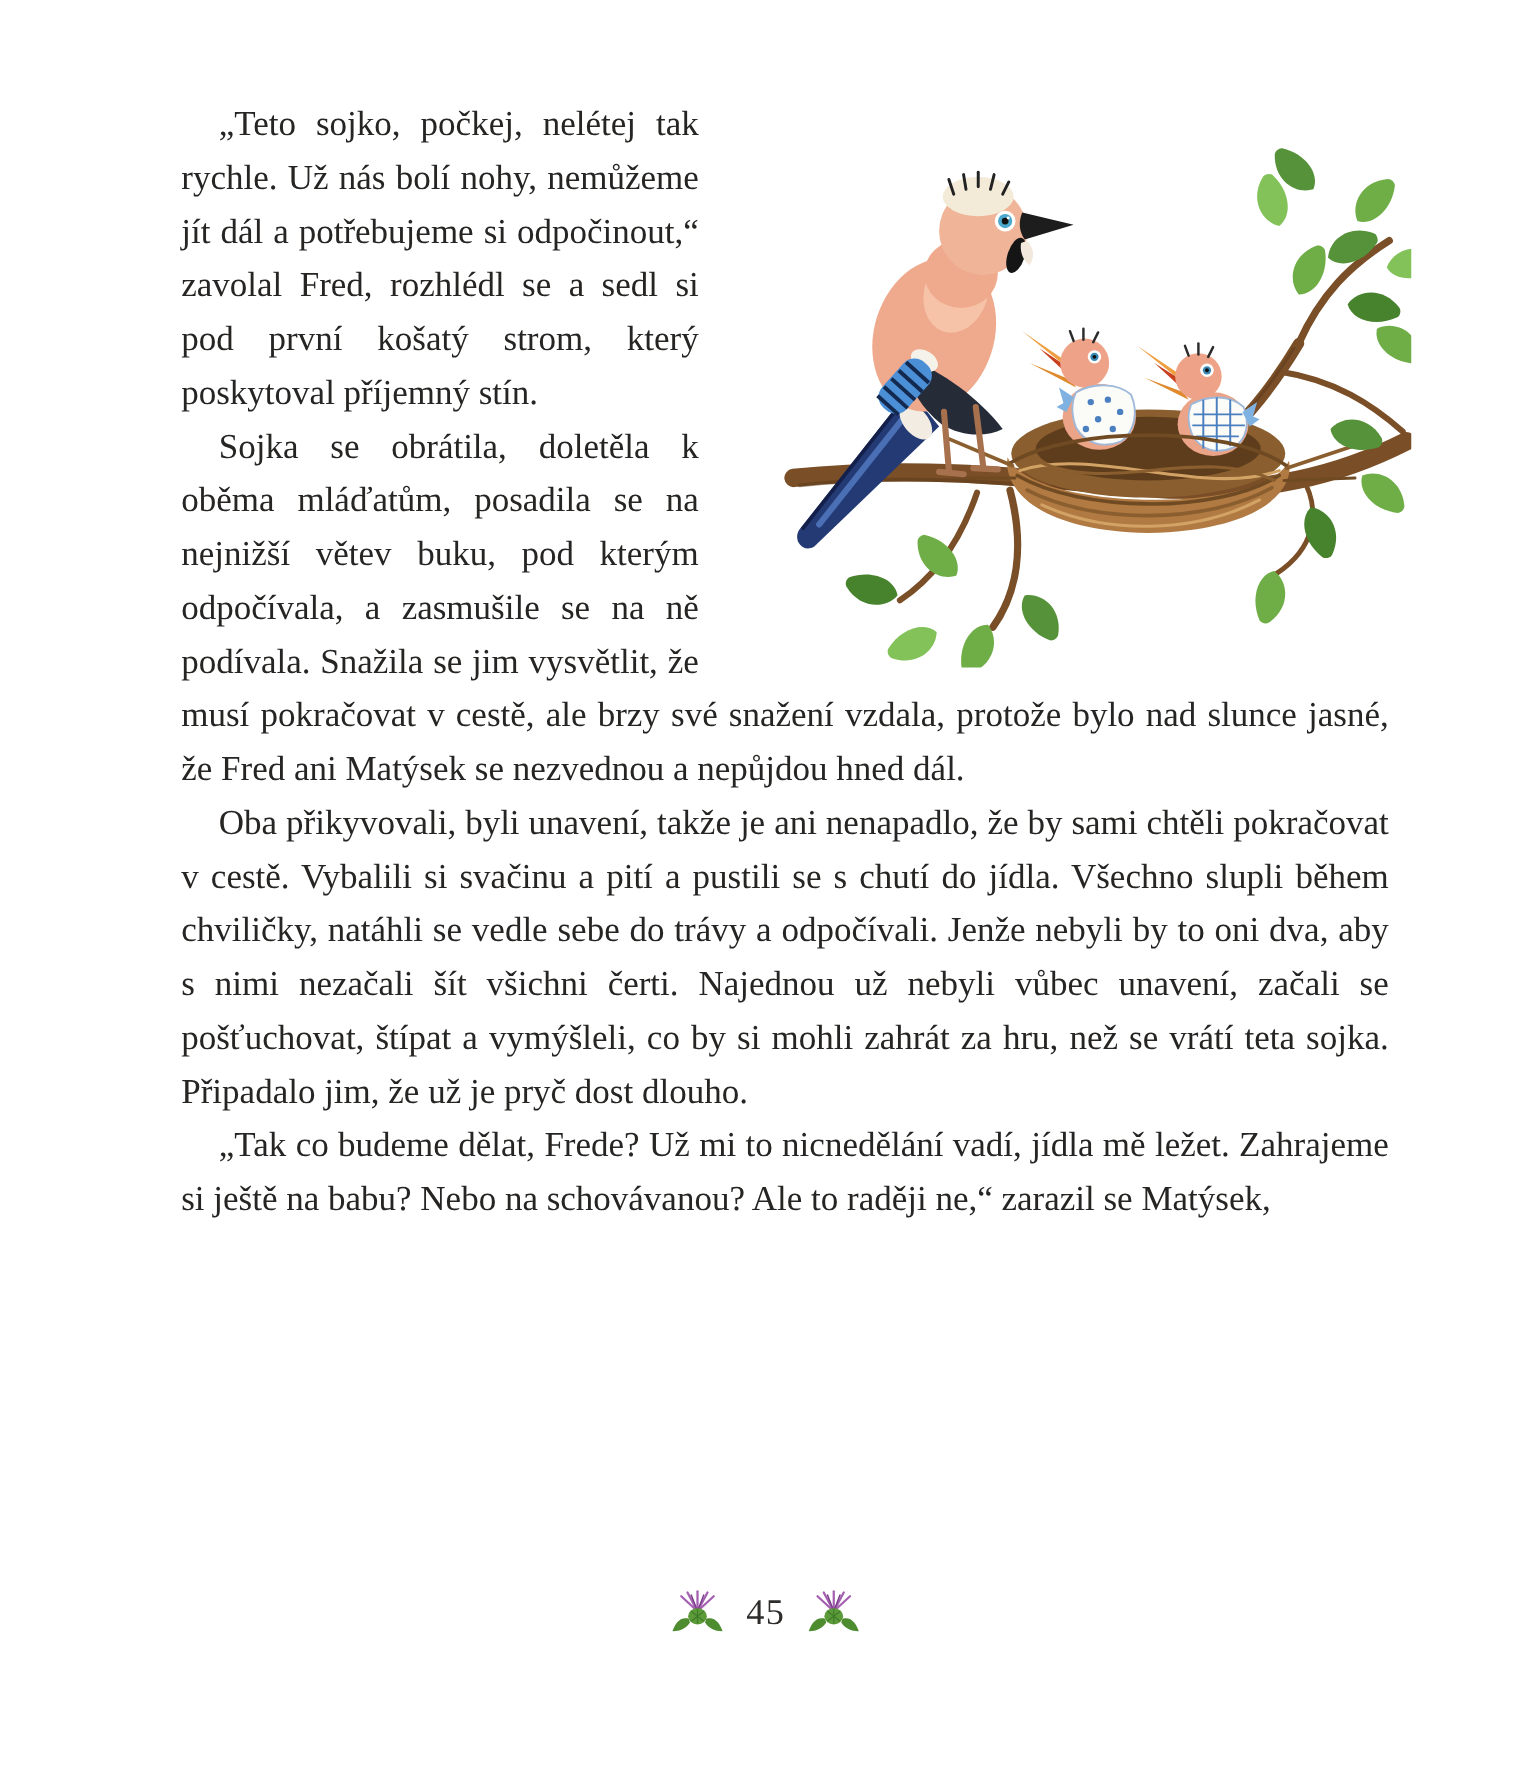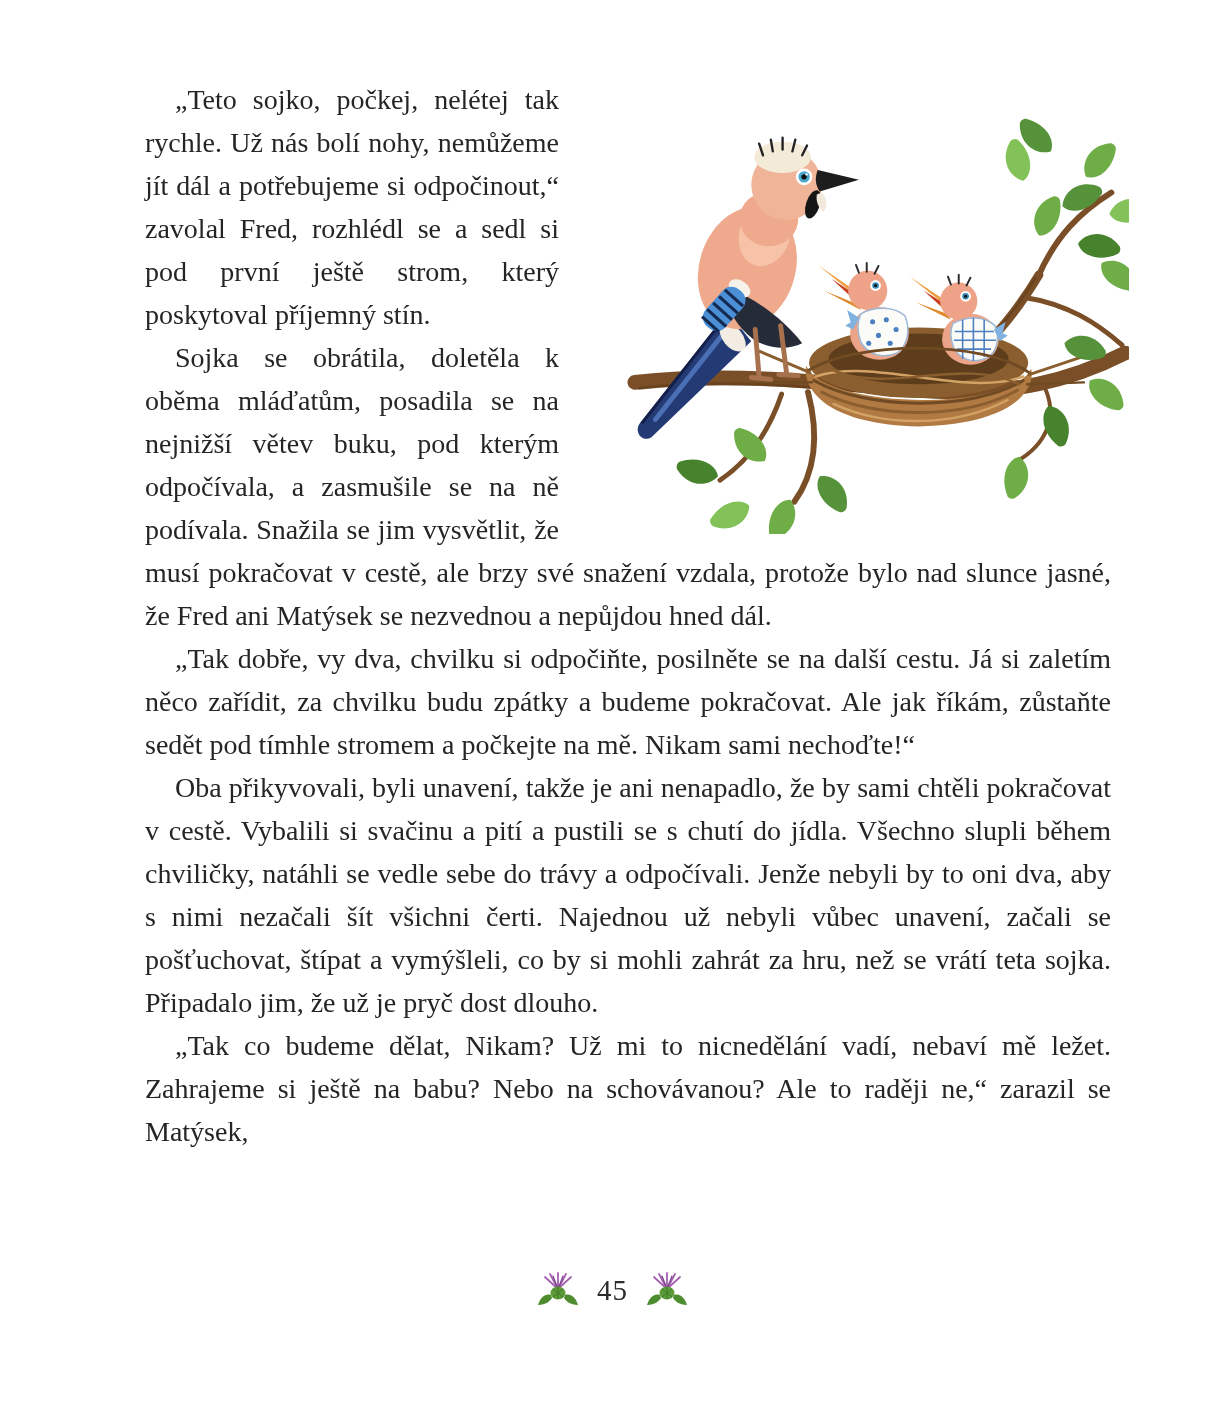--- a/index.html
+++ b/index.html
@@ -217,25 +217,24 @@
         <use href="#leaf" transform="translate(448,378) rotate(104)" fill="#6fae47"></use>
         <use href="#leaf" transform="translate(214,422) rotate(118)" fill="#6fae47"></use>
         <use href="#leaf" transform="translate(244,398) rotate(58)" fill="#55923a"></use>
         <use href="#leaf" transform="translate(172,428) rotate(158)" fill="#82c258"></use>
         <use href="#leaf" transform="translate(140,398) rotate(198)" fill="#47822d"></use>
         <use href="#leaf" transform="translate(188,382) rotate(230)" fill="#6fae47"></use>
       </g>
     </svg>
   </div>
 
-  <p>„Teto sojko, počkej, nelétej tak rychle. Už nás bolí nohy, nemůžeme jít dál a potřebujeme si odpočinout,“ zavolal Fred, rozhlédl se a sedl si pod první ještě strom, který poskytoval příjemný stín.</p>
+  <p>„Teto sojko, počkej, nelétej tak rychle. Už nás bolí nohy, nemůžeme jít dál a potřebujeme si odpočinout,“ zavolal Fred, rozhlédl se a sedl si pod první košatý strom, který poskytoval příjemný stín.</p>
   <p>Sojka se obrátila, doletěla k oběma mláďatům, posadila se na nejnižší větev buku, pod kterým odpočívala, a zasmušile se na ně podívala. Snažila se jim vysvětlit, že musí pokračovat v cestě, ale brzy své snažení vzdala, protože bylo nad slunce jasné, že Fred ani Matýsek se nezvednou a nepůjdou hned dál.</p>
-  <p>„Tak dobře, vy dva, chvilku si odpočiňte, posilněte se na další cestu. Já si zaletím něco zařídit, za chvilku budu zpátky a budeme pokračovat. Ale jak říkám, zůstaňte sedět pod tímhle stromem a počkejte na mě. Nikam sami nechoďte!“</p>
   <p>Oba přikyvovali, byli unavení, takže je ani nenapadlo, že by sami chtěli pokračovat v cestě. Vybalili si svačinu a pití a pustili se s chutí do jídla. Všechno slupli během chviličky, natáhli se vedle sebe do trávy a odpočívali. Jenže nebyli by to oni dva, aby s nimi nezačali šít všichni čerti. Najednou už nebyli vůbec unavení, začali se pošťuchovat, štípat a vymýšleli, co by si mohli zahrát za hru, než se vrátí teta sojka. Připadalo jim, že už je pryč dost dlouho.</p>
-  <p>„Tak co budeme dělat, Nikam? Už mi to nicnedělání vadí, nebaví mě ležet. Zahrajeme si ještě na babu? Nebo na schovávanou? Ale to raději ne,“ zarazil se Matýsek,</p>
+  <p>„Tak co budeme dělat, Frede? Už mi to nicnedělání vadí, jídla mě ležet. Zahrajeme si ještě na babu? Nebo na schovávanou? Ale to raději ne,“ zarazil se Matýsek,</p>
 </div>
 
 <div class="footer">
   <svg class="thistle" viewBox="0 0 42 36" aria-hidden="true">
     <g stroke="#a45fb0" stroke-width="1.8" stroke-linecap="round">
       <line x1="21" y1="17" x2="8" y2="5"></line>
       <line x1="21" y1="17" x2="13" y2="2"></line>
       <line x1="21" y1="17" x2="21" y2="1"></line>
       <line x1="21" y1="17" x2="29" y2="2"></line>
       <line x1="21" y1="17" x2="34" y2="5"></line>

